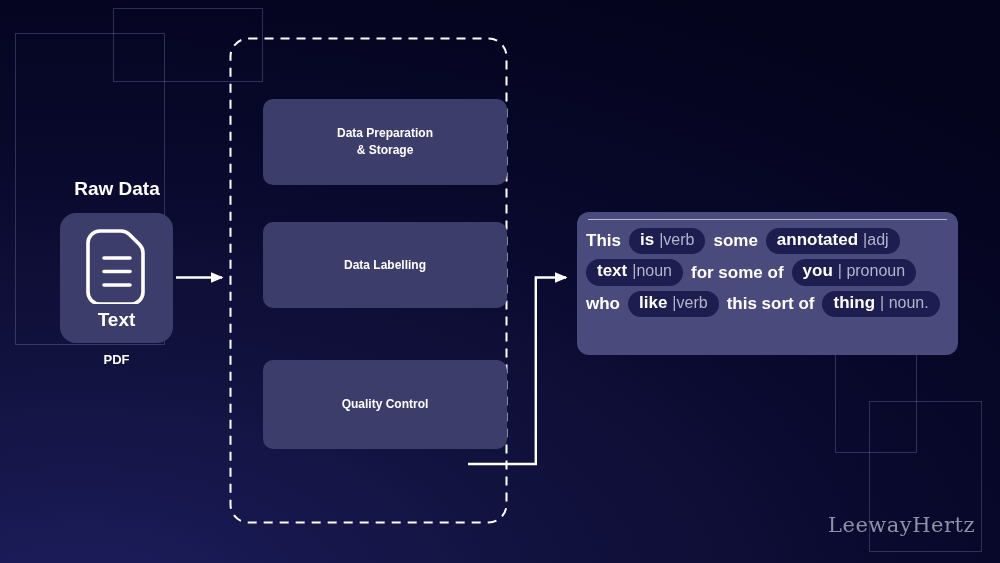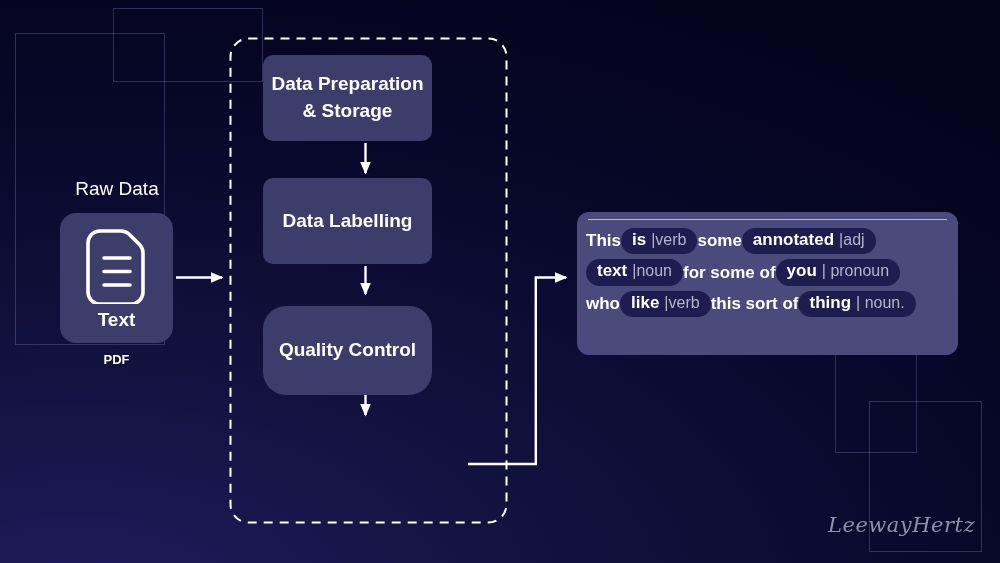--- a/index.html
+++ b/index.html
@@ -11,50 +11,50 @@
   
   .deco{position:absolute;border:1px solid rgba(135,145,205,.30);z-index:1;}
   .deco-a{left:113px;top:8px;width:148px;height:72px;}
   .deco-b{left:15px;top:33px;width:148px;height:310px;}
   .deco-c{left:835px;top:330px;width:80px;height:121px;}
   .deco-d{left:869px;top:401px;width:111px;height:149px;}
   
   .wires{position:absolute;left:0;top:0;z-index:2;}
   
   .raw-heading{position:absolute;left:48px;top:178px;width:138px;text-align:center;
-    color:#fff;font-size:19px;font-weight:400;z-index:3;}
+    color:#fff;font-size:19px;font-weight:700;z-index:3;}
   .doc-box{position:absolute;left:60px;top:213px;width:113px;height:130px;
     background:#3d3d6b;border-radius:16px;z-index:3;
     display:flex;flex-direction:column;align-items:center;justify-content:center;gap:6px;}
   .doc-box .file-label{color:#fff;font-size:19px;font-weight:600;line-height:1;}
   .pdf-label{position:absolute;left:60px;top:352px;width:113px;text-align:center;
     color:#fff;font-size:13px;font-weight:700;z-index:3;}
   
-  .node{position:absolute;left:263px;width:169px;background:#3d3d6b;border-radius:10px;
+  .node{position:absolute;left:263px;width:244px;background:#3d3d6b;border-radius:10px;
     display:flex;align-items:center;justify-content:center;z-index:3;
-    color:#fff;font-size:19px;font-weight:700;text-align:center;white-space:pre-line;line-height:1.4;}
+    color:#fff;font-size:12px;font-weight:700;text-align:center;white-space:pre-line;line-height:1.4;margin-top:44px;}
   .node-1{top:55px;height:86px;}
   .node-2{top:178px;height:86px;}
-  .node-3{top:306px;height:89px;border-radius:23px;}
+  .node-3{top:316px;height:89px;}
   .node-4{top:420px;height:88px;}
   
   .panel{position:absolute;left:577px;top:212px;width:381px;height:143px;box-sizing:border-box;
     background:#4a4a7d;border-radius:12px;z-index:3;padding:7px 9px 6px;}
   .panel-title{text-align:center;color:#fff;font-size:20px;font-weight:700;padding:2px 0 7px;}
   .panel-hr{height:1px;background:rgba(226,226,240,.72);margin:0 2px 8px;}
-  .token-line{display:flex;align-items:center;white-space:nowrap;
+  .token-line{display:flex;align-items:center;gap:8px;white-space:nowrap;
     margin:0 0 5px;font-size:17px;color:#fff;}
   .token-line .word{font-weight:700;}
   .pill{background:#1d1d4f;border-radius:999px;padding:2px 11px 4px;
     display:inline-flex;align-items:baseline;line-height:1.2;}
   .pill .w{font-weight:700;color:#fff;text-align:center;}
   .pill .tag{color:#b4b4cc;font-size:16px;margin-left:5px;font-weight:400;white-space:pre;}
   
   .watermark{position:absolute;left:770px;top:513px;width:205px;text-align:right;
-    font-family:"DejaVu Serif",serif;font-size:21px;color:#9090aa;z-index:3;letter-spacing:.5px;font-style:italic;}
+    font-family:"DejaVu Serif",serif;font-size:21px;color:#9090aa;z-index:3;letter-spacing:.5px;}
 </style>
 </head>
 <body>
 
 <div class="canvas">
 
   <div class="deco deco-a"></div>
   <div class="deco deco-b"></div>
   <div class="deco deco-c"></div>
   <div class="deco deco-d"></div>

